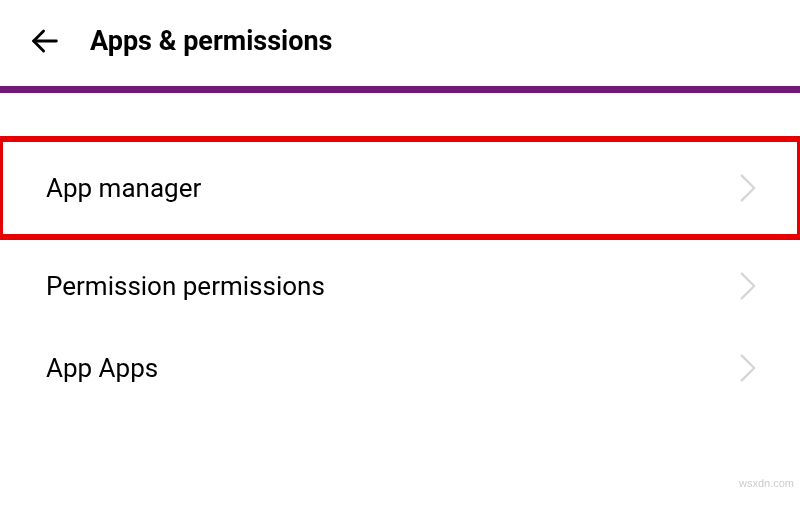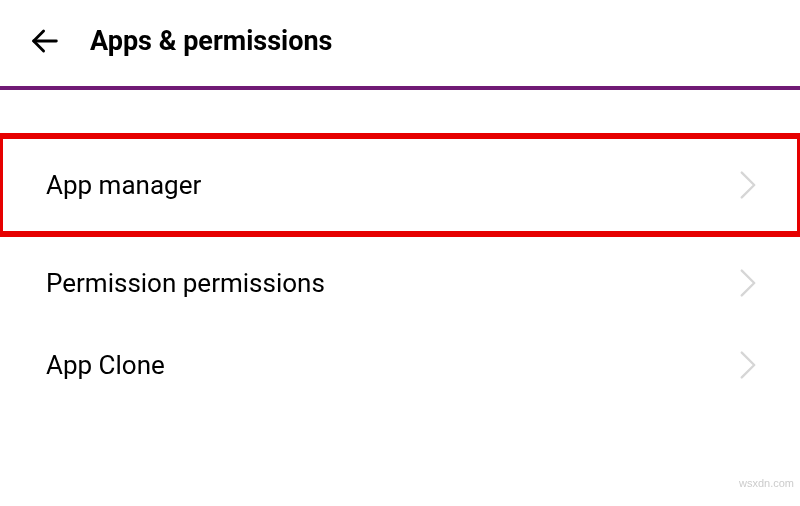--- a/index.html
+++ b/index.html
@@ -11,21 +11,21 @@
       width: 800px;
       height: 506px;
       background: #ffffff;
       font-family: -apple-system, BlinkMacSystemFont, "Segoe UI", Roboto, sans-serif;
       position: relative;
     }
     .header {
       display: flex;
       align-items: center;
       padding: 24px 28px 28px 28px;
-      border-bottom: 4px solid #701a75;
+      border-bottom: 7px solid #701a75;
     }
     .back-arrow {
       display: flex;
       align-items: center;
       justify-content: center;
       margin-right: 28px;
       cursor: pointer;
     }
     .page-title {
       font-size: 27px;
@@ -94,21 +94,21 @@
   <div class="list-item">
     <span class="list-label">Permission permissions</span>
     <span class="chevron">
       <svg width="16" height="28" viewBox="0 0 10 18" fill="none" stroke="#d6d6d6" stroke-width="1.5" stroke-linecap="round" stroke-linejoin="round">
         <polyline points="1 1 9 9 1 17"></polyline>
       </svg>
     </span>
   </div>
 
   <div class="list-item">
-    <span class="list-label">App Clone</span>
+    <span class="list-label">App Apps</span>
     <span class="chevron">
       <svg width="16" height="28" viewBox="0 0 10 18" fill="none" stroke="#d6d6d6" stroke-width="1.5" stroke-linecap="round" stroke-linejoin="round">
         <polyline points="1 1 9 9 1 17"></polyline>
       </svg>
     </span>
   </div>
 
 </div>
 
 <div class="watermark">wsxdn.com</div>

